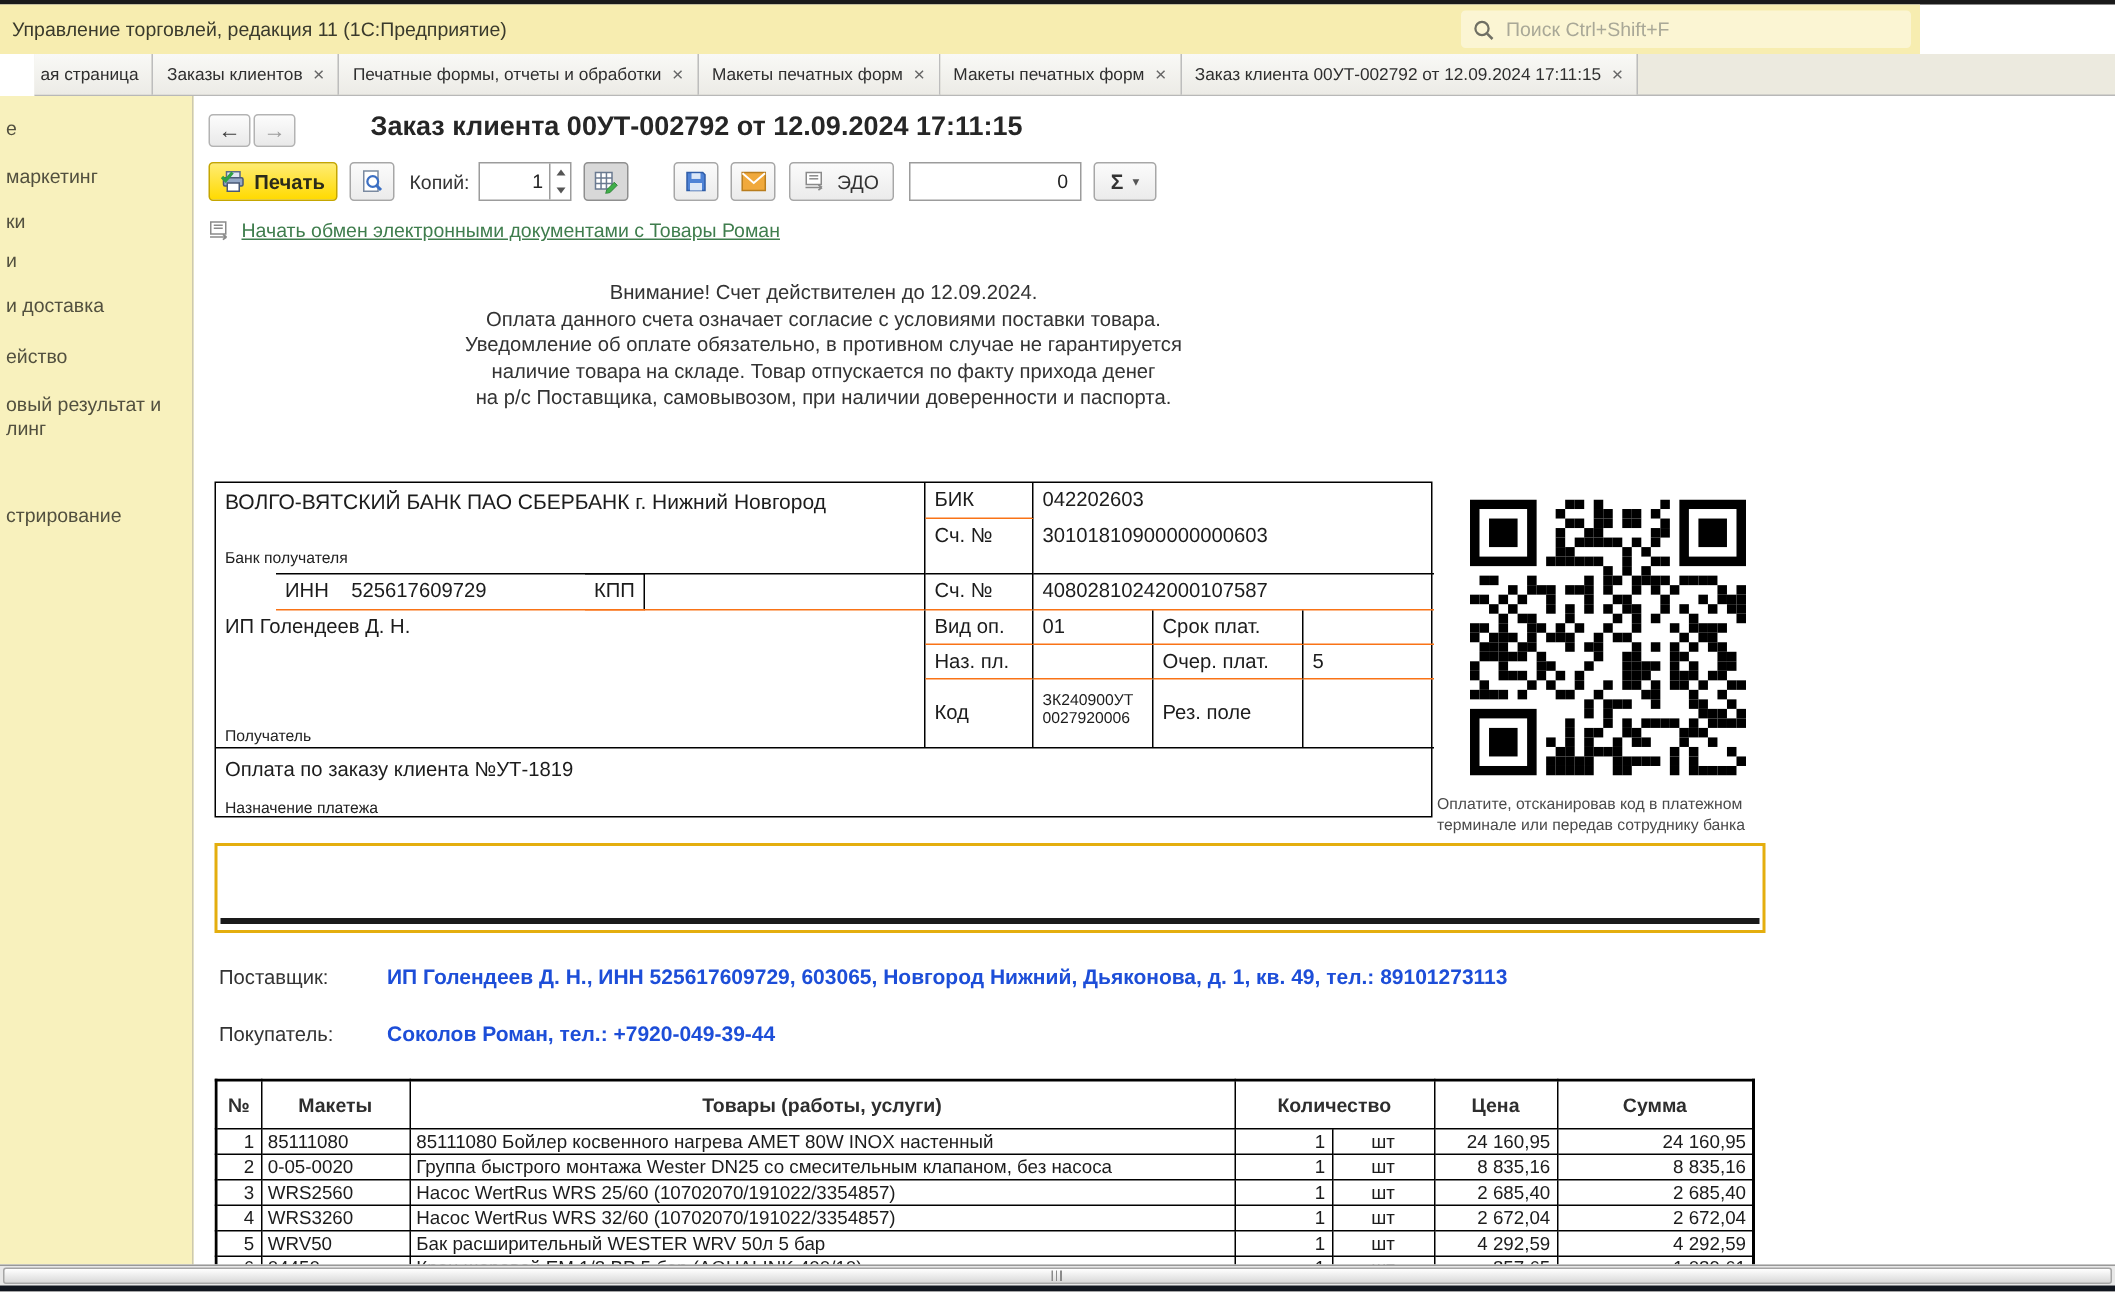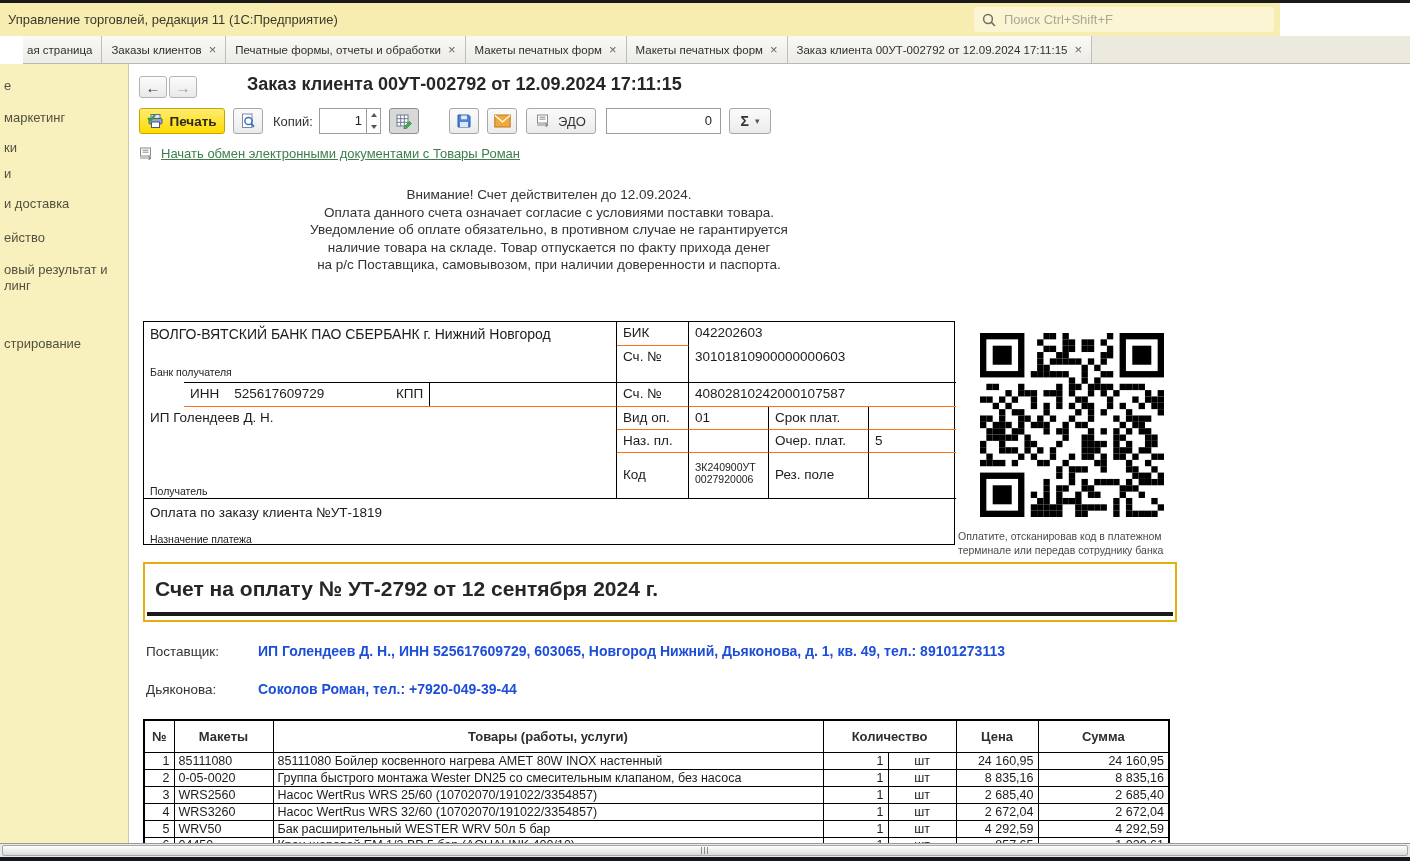--- a/index.html
+++ b/index.html
@@ -566,27 +566,26 @@
       <rect x="145.82" y="6.34" width="31.7" height="31.7" fill="#fff"></rect>
       <rect x="152.16" y="12.68" width="19.02" height="19.02" fill="#000"></rect>
       <rect x="0" y="139.48" width="44.379999999999995" height="44.379999999999995" fill="#000"></rect>
       <rect x="6.34" y="145.82" width="31.7" height="31.7" fill="#fff"></rect>
       <rect x="12.68" y="152.16" width="19.02" height="19.02" fill="#000"></rect>
     </svg>
   <div class="abs qr-caption">Оплатите, отсканировав код в платежном
 терминале или передав сотруднику банка</div>
 
   <div class="abs title-box">
-    <div class="inv-title">Счет на оплату № УТ-2792 от 12 сентября 2024 г.</div>
     <div class="inv-underline"></div>
   </div>
 
   <div class="abs party-label" style="left:146px;top:644px;">Поставщик:</div>
   <div class="abs party-value" style="left:258px;top:643px;">ИП Голендеев Д. Н., ИНН 525617609729, 603065, Новгород Нижний, Дьяконова, д. 1, кв. 49, тел.: 89101273113</div>
-  <div class="abs party-label" style="left:146px;top:682px;">Дьяконова:</div>
+  <div class="abs party-label" style="left:146px;top:682px;">Покупатель:</div>
   <div class="abs party-value" style="left:258px;top:681px;">Соколов Роман, тел.: +7920-049-39-44</div>
 
   <div class="abs items-wrap">
     <table class="items">
       <colgroup>
         <col style="width:30px">
           <col style="width:99px">
           <col style="width:550px">
         <col style="width:65px">
           <col style="width:68px">

